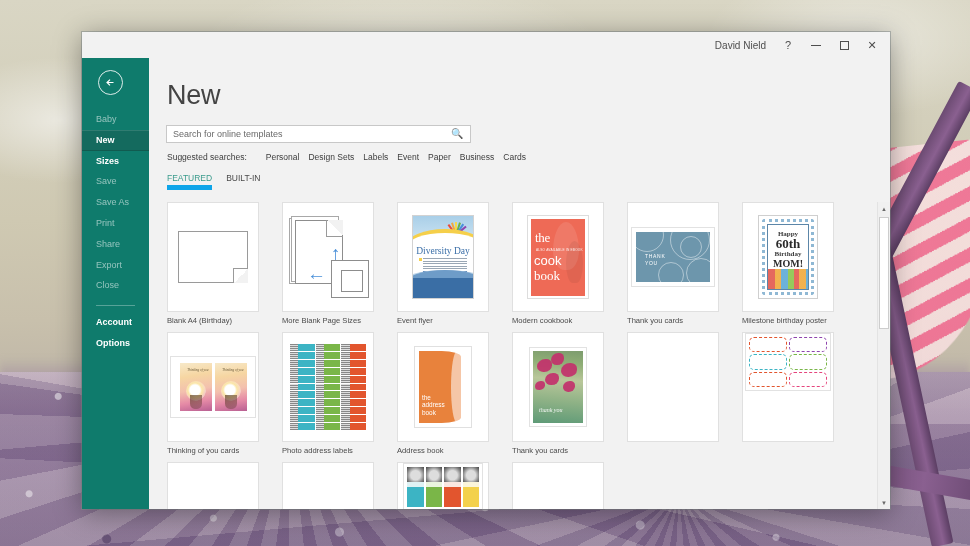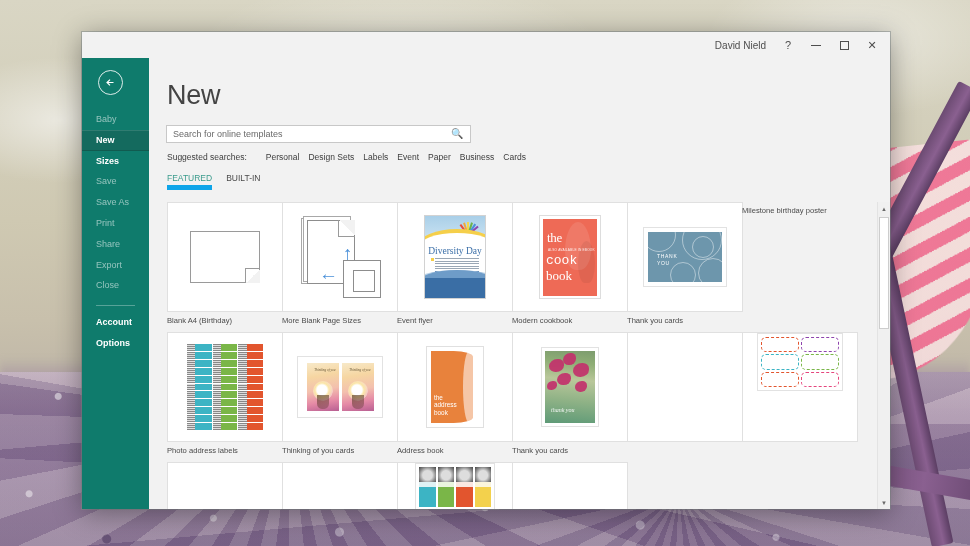--- a/index.html
+++ b/index.html
@@ -146,21 +146,21 @@
   .tab.active { color:#3a9b8c; border-bottom:5px solid #0ea5e9; }
 
   .gallery-wrap { flex:1 1 auto; position:relative; margin-top:12px; min-height:0; display:flex; }
   .gallery {
     flex:1 1 auto; overflow:hidden; padding-left:18px; padding-right:6px;
     display:grid; grid-template-columns:repeat(6, 115px); column-gap:0; row-gap:0;
     align-content:start;
   }
   .cell { width:115px; height:130px; position:relative; }
   .thumb {
-    width:116px; height:110px; background:#fff; border:1px solid #e0e0e0;
+    width:92px; height:110px; background:#fff; border:1px solid #e0e0e0;
     display:flex; align-items:center; justify-content:center; overflow:hidden;
     position:relative;
   }
   .cap { font-size:7.6px; color:#4a4a4a; margin-top:4px; white-space:nowrap; }
 
   
   .sheet { background:#fff; border:1px solid #9a9a9a; position:relative; }
   .sheet.portrait { width:54px; height:70px; }
   .sheet.landscape { width:70px; height:52px; }
   .dogear-tr { position:absolute; right:-1px; top:-1px; width:17px; height:17px;
@@ -212,21 +212,21 @@
   .cookbook .whisk { position:absolute; right:6px; top:3px; width:26px; height:48px;
     border-radius:50% 50% 45% 45%/60% 60% 40% 40%;
     background:rgba(255,255,255,.10); }
   .cookbook .spoon { position:absolute; right:2px; top:22px; width:17px; height:42px;
     border-radius:50% 50% 40% 40%/55% 55% 45% 45%; background:rgba(0,0,0,.055); }
   .cookbook .t1 { position:absolute; left:4px; top:12px; color:#fff; font-size:13px;
     font-family:"Liberation Serif", serif; letter-spacing:-.3px; line-height:1; }
   .cookbook .sub { position:absolute; left:5px; top:29px; color:rgba(255,255,255,.9);
     font-size:3.2px; letter-spacing:.2px; }
   .cookbook .t2 { position:absolute; left:3px; top:35px; color:#fff; font-size:13px;
-    font-family:Liberation Mono, monospace; line-height:1; }
+    font-family:Liberation Sans, sans-serif; line-height:1; }
   .cookbook .t3 { position:absolute; left:3px; top:50px; color:#fff; font-size:13px;
     font-family:"Liberation Serif", serif; line-height:1; }
 
   
   .tycard { width:84px; height:60px; background:#fff; border:1px solid #e2e2e2;
     display:flex; align-items:center; justify-content:center; }
   .tycard .in { width:74px; height:50px; background:#6d96ac; position:relative; overflow:hidden; }
   .swirl { position:absolute; border:1.4px solid rgba(255,255,255,.45); border-radius:50%; }
   .tycard .txt { position:absolute; left:9px; top:21px; color:#fff; font-size:5px;
     letter-spacing:.7px; line-height:1.35; }
@@ -493,62 +493,32 @@
                   <span class="swirl" style="left:-6px;top:-14px;width:34px;height:34px"></span>
                   <span class="swirl" style="left:22px;top:30px;width:26px;height:26px"></span>
                   <span class="txt"><span>THANK</span><br><span>YOU</span></span>
                 </span>
               </div>
             </div>
             <div class="cap">Thank you cards</div>
           </div>
 
           <div class="cell">
+            <div class="thumb">
+              <div class="poster">
+                <span class="frame"></span>
+                <span class="frame2"></span>
+                <span class="l1">Happy</span>
+                <span class="l2">60th</span>
+                <span class="l3">Birthday</span>
+                <span class="l4">MOM!</span>
+                <span class="gifts"></span>
+              </div>
+            </div>
             <div class="cap">Milestone birthday poster</div>
-          </div>
-
-          <div class="cell">
-            <div class="thumb">
-              <div class="labels">
-                <i style="background:#3cb4c4"></i>
-                  <i style="background:#7ab648"></i>
-                  <i style="background:#e2552e"></i>
-                <i style="background:#3cb4c4"></i>
-                  <i style="background:#7ab648"></i>
-                  <i style="background:#e2552e"></i>
-                <i style="background:#3cb4c4"></i>
-                  <i style="background:#7ab648"></i>
-                  <i style="background:#e2552e"></i>
-                <i style="background:#3cb4c4"></i>
-                  <i style="background:#7ab648"></i>
-                  <i style="background:#e2552e"></i>
-                <i style="background:#3cb4c4"></i>
-                  <i style="background:#7ab648"></i>
-                  <i style="background:#e2552e"></i>
-                <i style="background:#3cb4c4"></i>
-                  <i style="background:#7ab648"></i>
-                  <i style="background:#e2552e"></i>
-                <i style="background:#3cb4c4"></i>
-                  <i style="background:#7ab648"></i>
-                  <i style="background:#e2552e"></i>
-                <i style="background:#3cb4c4"></i>
-                  <i style="background:#7ab648"></i>
-                  <i style="background:#e2552e"></i>
-                <i style="background:#3cb4c4"></i>
-                  <i style="background:#7ab648"></i>
-                  <i style="background:#e2552e"></i>
-                <i style="background:#3cb4c4"></i>
-                  <i style="background:#7ab648"></i>
-                  <i style="background:#e2552e"></i>
-                <i style="background:#3cb4c4"></i>
-                  <i style="background:#7ab648"></i>
-                  <i style="background:#e2552e"></i>
-              </div>
-            </div>
-            <div class="cap">Photo address labels</div>
           </div>
 
           <div class="cell">
             <div class="thumb">
               <div class="toy">
                 <span class="c">
                     <i class="fl"></i>
                     <i class="st"></i>
                     <i class="tx">Thinking of you</i>
                   </span>
@@ -557,20 +527,61 @@
                     <i class="st"></i>
                     <i class="tx">Thinking of you</i>
                   </span>
               </div>
             </div>
             <div class="cap">Thinking of you cards</div>
           </div>
 
           <div class="cell">
             <div class="thumb">
+              <div class="labels">
+                <i style="background:#3cb4c4"></i>
+                  <i style="background:#7ab648"></i>
+                  <i style="background:#e2552e"></i>
+                <i style="background:#3cb4c4"></i>
+                  <i style="background:#7ab648"></i>
+                  <i style="background:#e2552e"></i>
+                <i style="background:#3cb4c4"></i>
+                  <i style="background:#7ab648"></i>
+                  <i style="background:#e2552e"></i>
+                <i style="background:#3cb4c4"></i>
+                  <i style="background:#7ab648"></i>
+                  <i style="background:#e2552e"></i>
+                <i style="background:#3cb4c4"></i>
+                  <i style="background:#7ab648"></i>
+                  <i style="background:#e2552e"></i>
+                <i style="background:#3cb4c4"></i>
+                  <i style="background:#7ab648"></i>
+                  <i style="background:#e2552e"></i>
+                <i style="background:#3cb4c4"></i>
+                  <i style="background:#7ab648"></i>
+                  <i style="background:#e2552e"></i>
+                <i style="background:#3cb4c4"></i>
+                  <i style="background:#7ab648"></i>
+                  <i style="background:#e2552e"></i>
+                <i style="background:#3cb4c4"></i>
+                  <i style="background:#7ab648"></i>
+                  <i style="background:#e2552e"></i>
+                <i style="background:#3cb4c4"></i>
+                  <i style="background:#7ab648"></i>
+                  <i style="background:#e2552e"></i>
+                <i style="background:#3cb4c4"></i>
+                  <i style="background:#7ab648"></i>
+                  <i style="background:#e2552e"></i>
+              </div>
+            </div>
+            <div class="cap">Photo address labels</div>
+          </div>
+
+          <div class="cell">
+            <div class="thumb">
               <div class="abook">
                 <span class="or"></span>
                 <span class="wv"></span>
                 <span class="tx"><span>the</span><br><span>address</span><br><span>book</span></span>
               </div>
             </div>
             <div class="cap">Address book</div>
           </div>
 
           <div class="cell">

